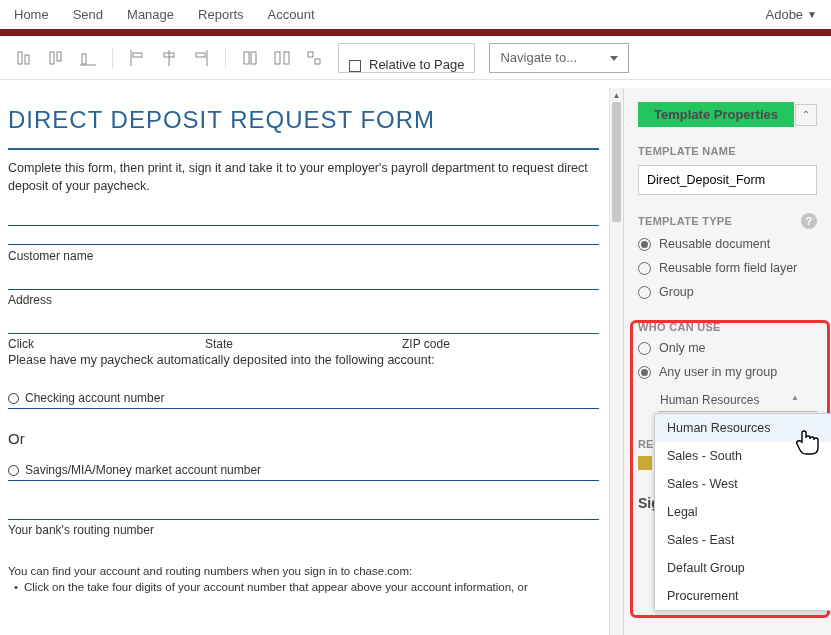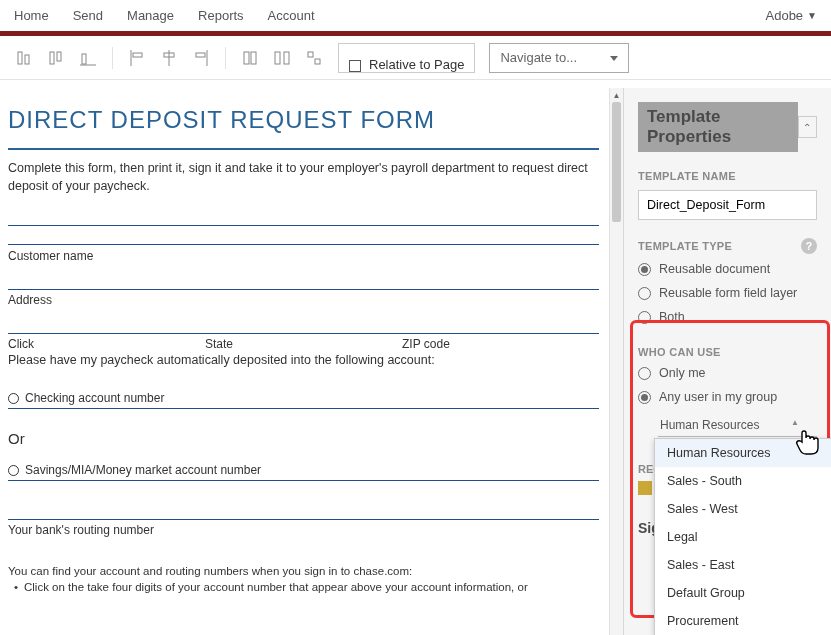--- a/index.html
+++ b/index.html
@@ -1,17 +1,17 @@
 <!DOCTYPE html>
 <html><head>
 <meta charset="utf-8">
 <style>
   * { box-sizing: border-box; margin: 0; padding: 0; }
   body { font-family: "Segoe UI", Arial, sans-serif; font-size: 13px; color: #333; background: #fff; width: 831px; height: 635px; overflow: hidden; position: relative; }
-  .main-nav { display: flex; align-items: center; height: 36px; padding: 0 14px; border-bottom: 5px solid #7f1d1d; }
+  .main-nav { display: flex; align-items: center; height: 36px; padding: 0 14px; border-bottom: 7px solid #7f1d1d; }
   .main-nav .nav-item { margin-right: 24px; color: #555; cursor: pointer; }
   .main-nav .spacer { flex: 1; }
   .main-nav .brand { color: #555; cursor: pointer; display: flex; align-items: center; }
   .main-nav .brand .caret { margin-left: 4px; font-size: 10px; }
   .toolbar { display: flex; align-items: center; height: 44px; padding: 0 10px; border-bottom: 1px solid #e3e3e3; gap: 4px; }
   .tool-icon { width: 28px; height: 28px; display: flex; align-items: center; justify-content: center; cursor: pointer; }
   .tool-sep { width: 1px; height: 22px; background: #e3e3e3; margin: 0 6px; }
   .relpage-btn { display: flex; align-items: flex-end; border: 1px solid #ccc; height: 30px; padding: 0 10px; margin-left: 6px; cursor: pointer; }
   .relpage-btn .sq { width: 12px; height: 12px; border: 1.5px solid #555; margin-right: 8px; }
   .nav-select { height: 30px; border: 1px solid #aaa; padding: 0 28px 0 10px; margin-left: 10px; display: flex; align-items: center; color: #666; position: relative; cursor: pointer; width: 140px; }
@@ -31,21 +31,21 @@
   .doc-row .col { flex: 1; }
   .doc-bold { font-weight: normal; font-size: 12.5px; margin: 2px 0 24px 0; }
   .acct-line { border-bottom: 1px solid #1e4e8c; padding-bottom: 3px; margin-bottom: 21px; display: flex; align-items: center; font-size: 12px; }
   .acct-line .circle { width: 11px; height: 11px; border: 1.5px solid #333; border-radius: 50%; margin-right: 6px; }
   .or { font-size: 15px; margin: 1px 0 16px 0; }
   .small-text { font-size: 11.5px; color: #333; line-height: 1.4; }
   .bullet { padding-left: 16px; position: relative; }
   .bullet::before { content: "•"; position: absolute; left: 6px; }
   .sidepanel { width: 208px; background: #f5f5f5; border-left: 1px solid #d8d8d8; padding: 14px 14px 0 14px; position: relative; }
   .tpl-header { display: flex; align-items: center; }
-  .tpl-title { background: #a3a3a3; font-weight: bold; color: #4a4a4a; padding: 5px 9px; font-size: 17px; }
+  .tpl-title { background: #22c55e; font-weight: bold; color: #4a4a4a; padding: 5px 16px; font-size: 13px; }
   .collapse-btn { margin-left: auto; width: 22px; height: 22px; border: 1px solid #ccc; display: flex; align-items: center; justify-content: center; cursor: pointer; font-size: 10px; color: #666; }
   .section-label { color: #8a8a8a; font-size: 11px; font-weight: bold; letter-spacing: 0.3px; margin-top: 18px; margin-bottom: 8px; display: flex; align-items: center; }
   .help-icon { margin-left: auto; width: 16px; height: 16px; border-radius: 50%; background: #c4c4c4; color: #fff; font-size: 11px; display: flex; align-items: center; justify-content: center; }
   .text-input { width: 100%; height: 30px; border: 1px solid #ccc; padding: 0 8px; font-size: 12.5px; background: #fff; }
   .radio-row { display: flex; align-items: center; font-size: 12.5px; color: #555; margin-bottom: 10px; cursor: pointer; }
   .radio { width: 13px; height: 13px; border: 1.5px solid #6a6a6a; border-radius: 50%; margin-right: 8px; position: relative; flex-shrink: 0; }
   .radio.checked::after { content: ""; position: absolute; inset: 2px; background: #6a6a6a; border-radius: 50%; }
   .highlight-box { position: absolute; border: 3px solid #e33; border-radius: 6px; pointer-events: none; }
   .group-select { position: relative; margin-left: 20px; margin-top: 4px; }
   .group-select-display { border-bottom: 1px solid #bbb; padding: 4px 18px 4px 2px; font-size: 12px; color: #555; cursor: pointer; display: flex; }
@@ -206,21 +206,21 @@
     <div class="radio-row">
       <span class="radio checked"></span>
       <span>Reusable document</span>
     </div>
     <div class="radio-row">
       <span class="radio"></span>
       <span>Reusable form field layer</span>
     </div>
     <div class="radio-row">
       <span class="radio"></span>
-      <span>Both</span>
+      <span>Group</span>
     </div>
 
     
     <div class="highlight-box" style="top:232px;left:6px;width:200px;height:298px"></div>
 
     <div class="section-label" style="margin-top:22px">
       <span>WHO CAN USE</span>
     </div>
     <div class="radio-row">
       <span class="radio"></span>

